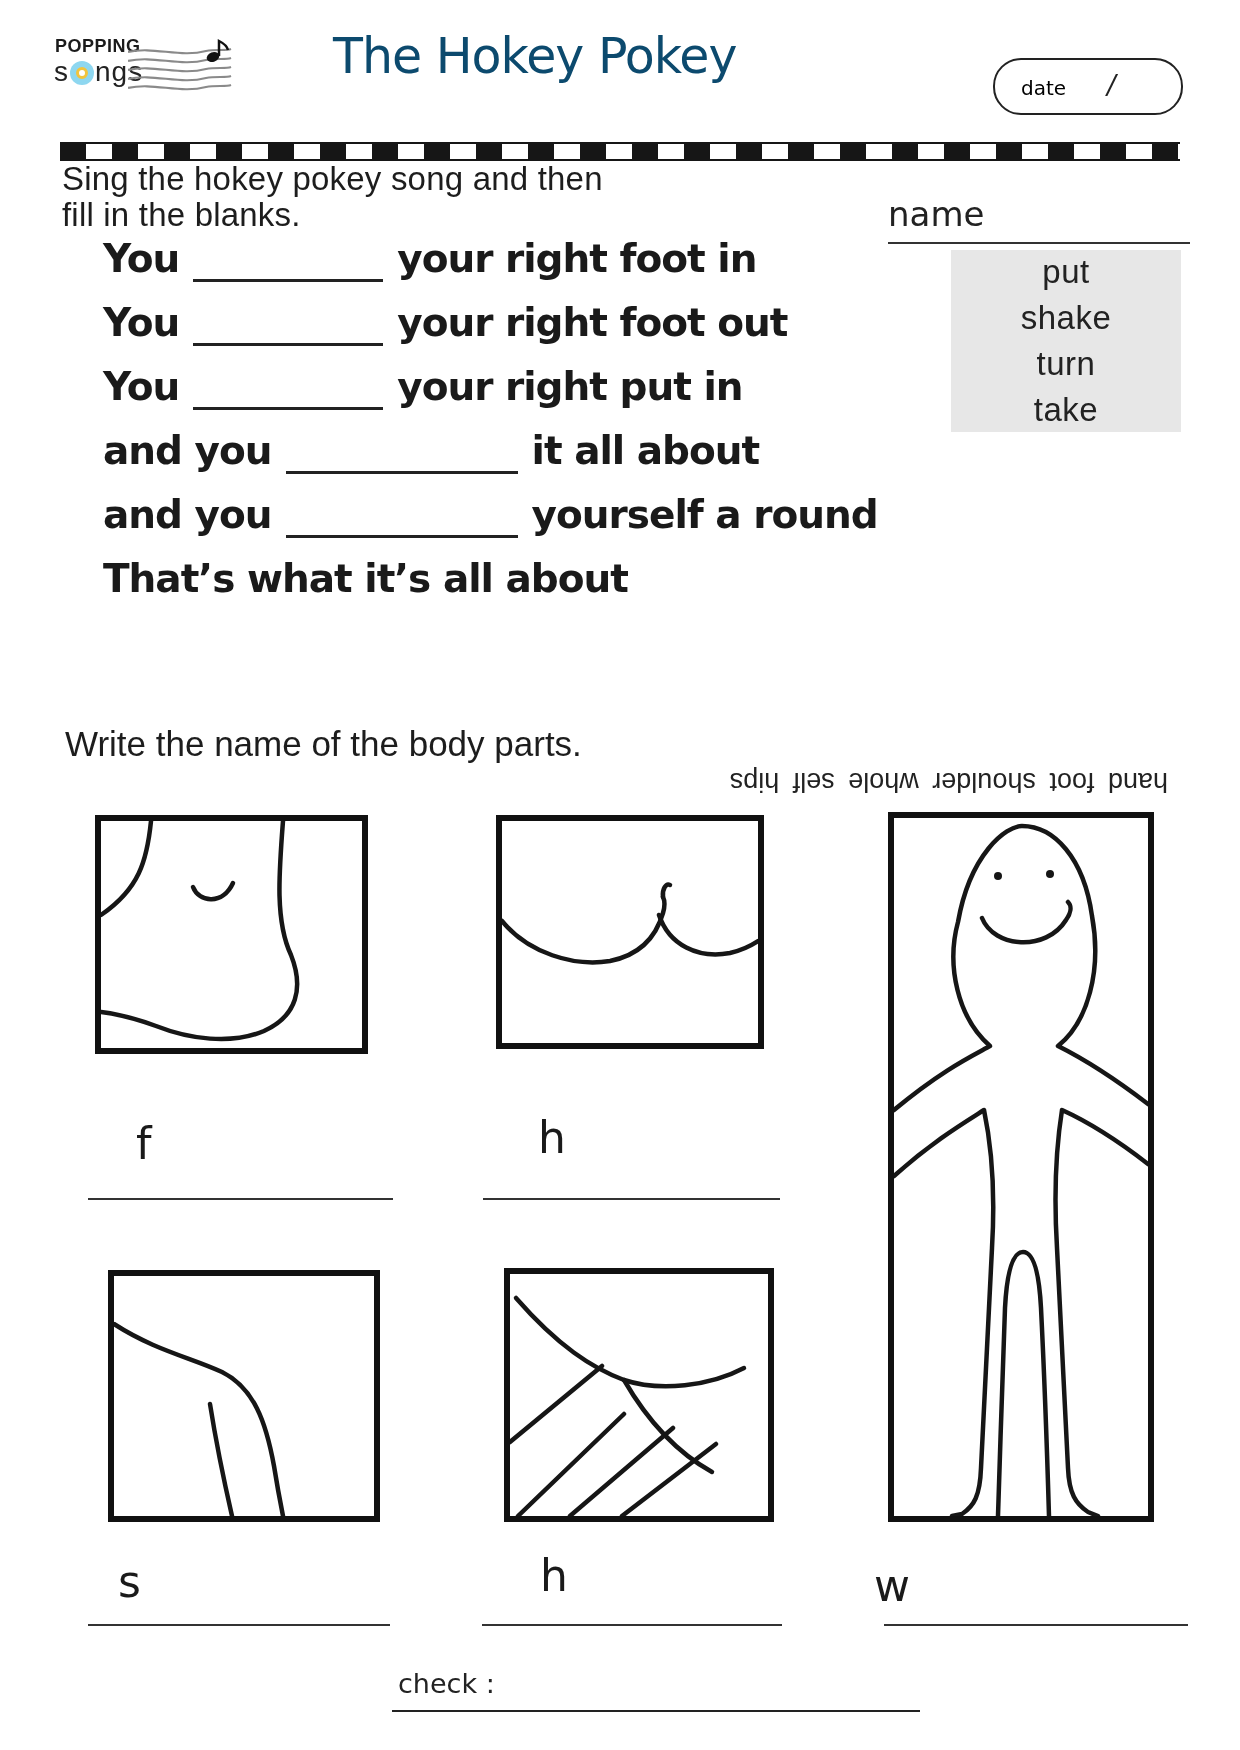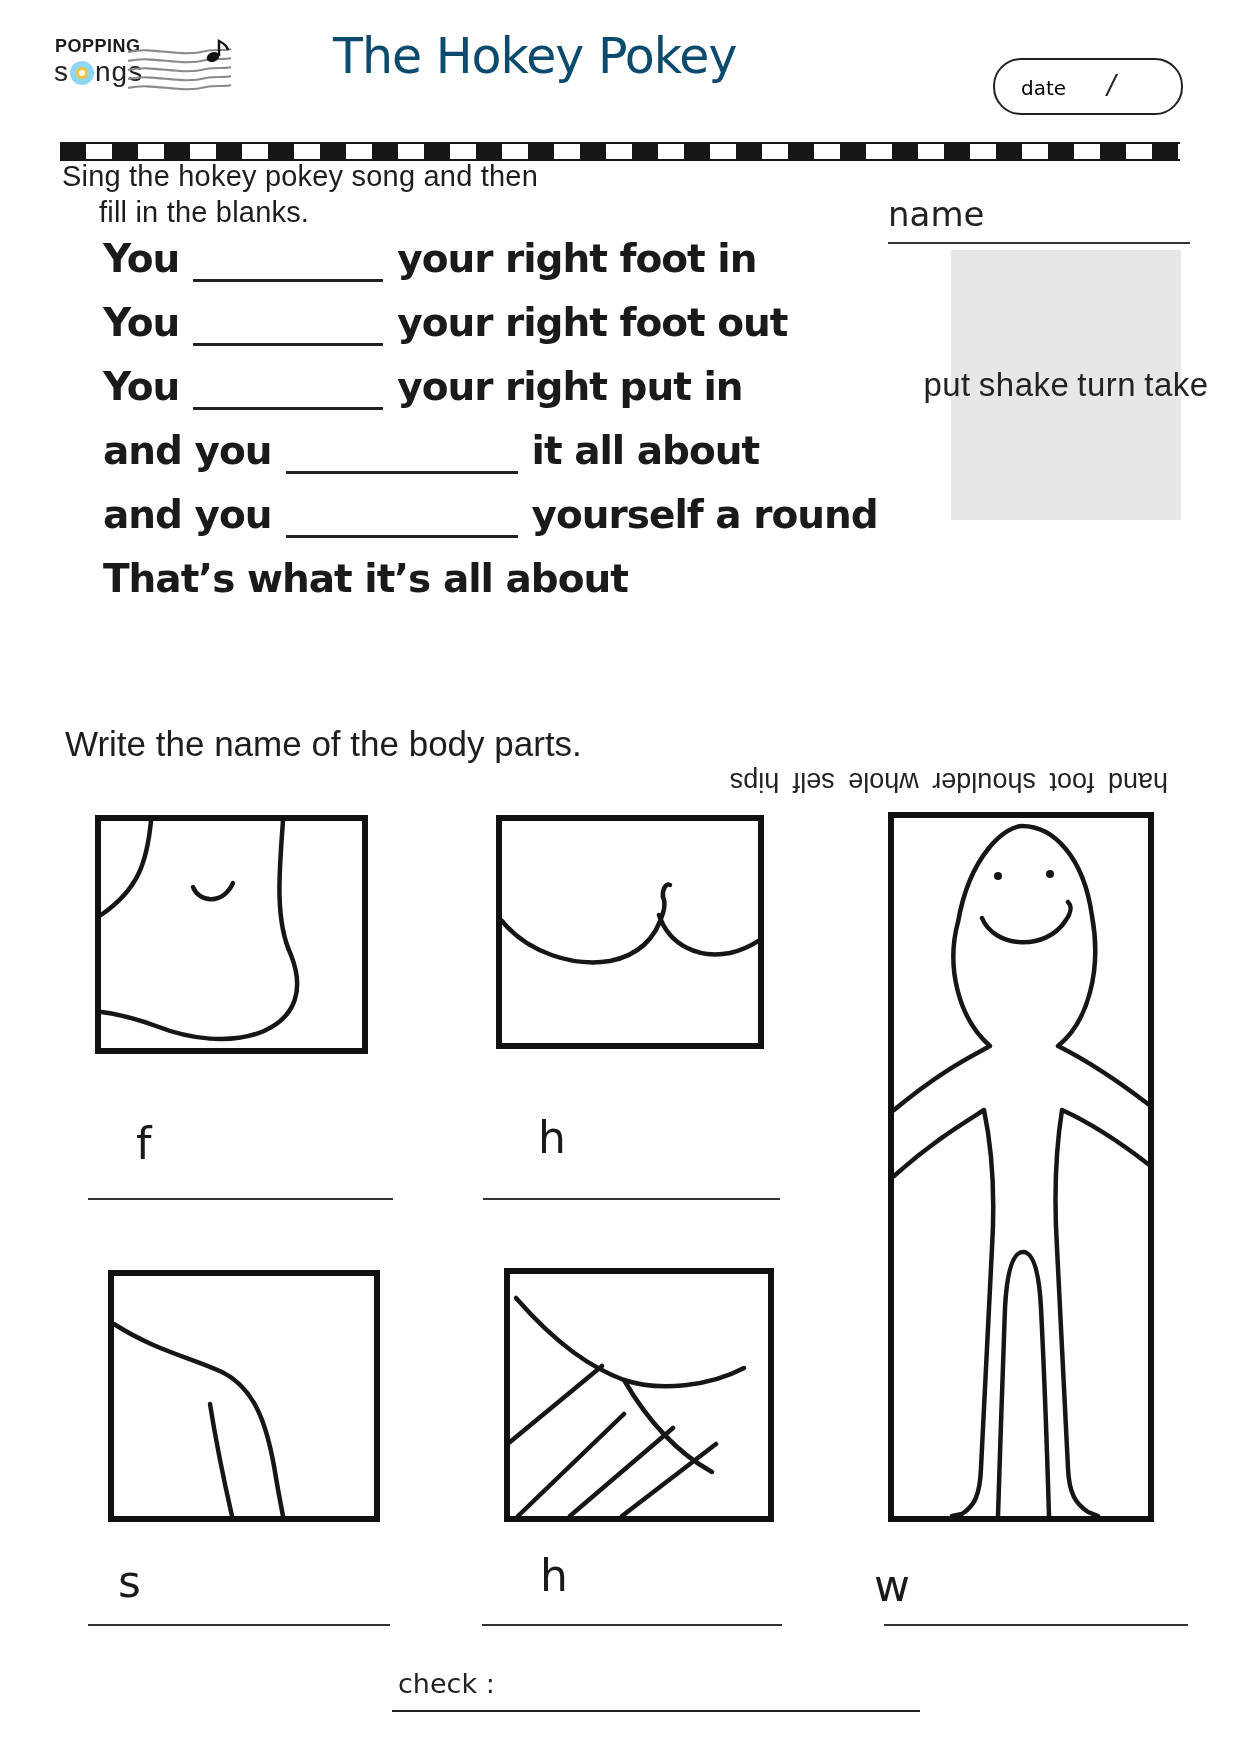--- a/index.html
+++ b/index.html
@@ -25,33 +25,33 @@
 
   .datebox { left:993px; top:58px; width:190px; height:57px; border:2.5px solid #222;
              border-radius:28px; box-sizing:border-box; }
   .datebox .lbl { position:absolute; left:26px; top:16px; font-size:20px; color:#000000; }
   .datebox .sep { position:absolute; left:112px; top:10px; font-size:26px; font-style:italic; color:#222; }
 
   .divider { left:60px; top:142px; width:1120px; height:15px;
              background:repeating-linear-gradient(90deg,#161616 0 26px,#ffffff 26px 52px);
              border-top:2px solid #161616; border-bottom:2px solid #161616; box-sizing:content-box; }
 
-  .instr { left:62px; font-size:29px; color:#1d1d1d; letter-spacing:.2px; }
-  .i1 { top:160px; } .i2 { top:196px;margin-left:37px; }
+  .instr { left:62px; font-size:33px; color:#1d1d1d; letter-spacing:.2px; }
+  .i1 { top:160px; } .i2 { top:196px; }
 
   .nameline { left:888px; top:194px; width:302px; border-bottom:2px solid #333; padding-bottom:8px; }
   .nameline .lbl { font-size:34px; color:#222; }
 
   .lyrics { left:103px; top:236px; width:800px;font-weight:bold; }
   .lyric-row { height:64px; font-size:39px; letter-spacing:-1px; color:#1a1a1a; white-space:nowrap; }
   .blank { display:inline-block; border-bottom:3px solid #222; position:relative; top:10px; margin:0 14px; }
   .b190 { width:190px; } .b232 { width:232px; }
 
-  .wordbank { left:951px; top:250px; width:230px; height:270px; background:#e7e7e7;
-              display:flex; align-items:center; justify-content:center; gap:8px; }
+  .wordbank { left:951px; top:250px; width:230px; height:182px; background:#e7e7e7;
+              display:flex; flex-direction:column; align-items:center; justify-content:center; gap:8px; }
   .wordbank .w { font-size:33px; color:#222; letter-spacing:.5px; }
 
   .prompt { left:65px; top:724px; font-size:35px; color:#1d1d1d; }
 
   .key-upside { left:660px; top:766px; width:508px; transform:rotate(180deg);
                 font-size:27px; color:#222; word-spacing:6px; text-align:left; white-space:nowrap; }
 
   .pbox { border:6px solid #111; box-sizing:border-box; background:#fff; }
   .pbox svg { display:block; width:100%; height:100%; }
   .box-foot     { left:95px;  top:815px;  width:273px; height:239px; }

